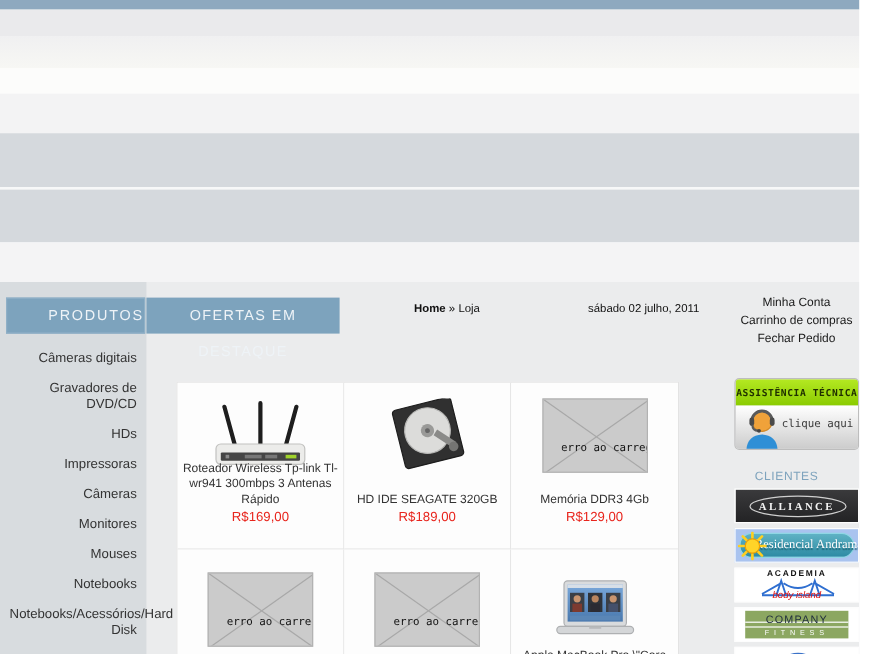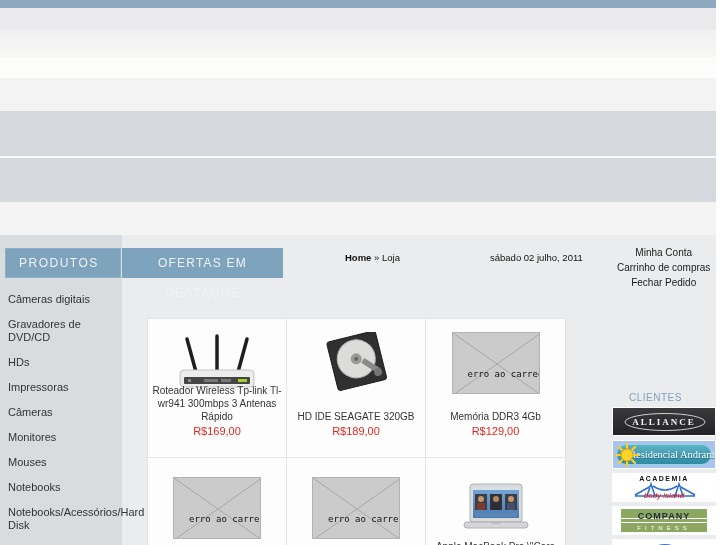--- a/index.html
+++ b/index.html
@@ -16,21 +16,21 @@
   .gband1  { position:absolute; left:0; top:111px; width:716px; height:45px; background:#d5d9dd; }
   .gbandgap{ position:absolute; left:0; top:156px; width:716px; height:2px;  background:#f7f8f8; }
   .gband2  { position:absolute; left:0; top:158px; width:716px; height:44px; background:#d5d9dd; }
   .preband { position:absolute; left:0; top:202px; width:716px; height:33px; background:#f4f4f5; }
 
   
   .content { position:absolute; left:0; top:235px; width:716px; height:310px;
              background:#ebeced; overflow:hidden; }
 
   
-  .sidebar { position:absolute; left:0; top:0; width:122px; height:310px; background:#d8dcdf; }
+  .sidebar { position:absolute; left:0; top:0; width:122px; height:310px; background:#d8dcdf;text-align:right; }
   .side-title { position:absolute; left:5px; top:13px; width:116px; height:30px;
                 background:#7da3bd; border:1px solid #8fb0c7; color:#eef3f7;
                 font-size:12px; letter-spacing:1.5px; line-height:28px; padding-left:13px; }
   .cats { list-style:none; position:absolute; left:0; top:52px; width:122px; }
   .cats li { padding:6px 8px; font-size:11px; line-height:13px; color:#333; cursor:pointer; }
 
   
   .main { position:absolute; left:122px; top:0; width:490px; height:310px; }
   .section-title { position:absolute; left:0; top:13px; width:161px; height:30px;
                    background:#7da3bd; color:#eef3f7; font-size:12px; letter-spacing:1.2px;
@@ -97,21 +97,21 @@
                          font-size:7px; font-weight:bold; letter-spacing:1.5px; color:#111; }
   .logo-acad svg { position:absolute; left:20px; top:7px; }
   .logo-acad .acad-bot { position:absolute; left:0; right:0; bottom:1px; text-align:center;
                          font-size:8px; font-style:italic; color:#e01010; }
 
   .logo-company .cbox { position:absolute; left:8px; right:8px; top:2px; bottom:2px;
         background-color:#8ca761;
         background-image:linear-gradient(#fff,#fff),linear-gradient(#fff,#fff);
         background-size:100% 1px; background-position:0 9px,0 13px; background-repeat:no-repeat; }
   .logo-company .ctxt { position:absolute; left:0; right:0; top:4px; text-align:center;
-        font-size:9px; font-weight:bold; letter-spacing:1px; color:#1f2d3d; }
+        font-size:9px; font-weight:normal; letter-spacing:1px; color:#1f2d3d; }
   .logo-company .csub { position:absolute; left:0; right:0; bottom:3px; text-align:center;
         font-size:6px; letter-spacing:4px; color:#ffffff; }
 
   .logo-partial svg { position:absolute; left:0; top:0; }
 </style>
 </head>
 <body>
 
 <div id="page">
 
@@ -260,20 +260,37 @@
       </div>
     </section>
 
     <aside class="rightcol">
       <div class="acct">
         <div>Minha Conta</div>
         <div>Carrinho de compras</div>
         <div>Fechar Pedido</div>
       </div>
 
+      <div class="assist">
+        <div class="assist-top">
+          <span>ASSISTÊNCIA TÉCNICA</span>
+        </div>
+        <div class="assist-bot">
+          <svg width="28" height="38" viewBox="0 0 28 38">
+            <path d="M1 38 Q1 25 14 24 Q27 25 27 38 Z" fill="#2f8fd6"></path>
+            <circle cx="14" cy="13" r="8.5" fill="#f0a23a" stroke="#d18a28"></circle>
+            <path d="M5.5 13 A8.5 8.5 0 0 1 22.5 13" fill="none" stroke="#5a5a5a" stroke-width="2.5"></path>
+            <rect x="3.5" y="10" width="4" height="7" rx="2" fill="#4a4a4a"></rect>
+            <rect x="20.5" y="10" width="4" height="7" rx="2" fill="#4a4a4a"></rect>
+            <path d="M6 16 Q6 21 11 21" fill="none" stroke="#5a5a5a" stroke-width="1.8"></path>
+            <circle cx="11.5" cy="21" r="1.6" fill="#444"></circle>
+          </svg>
+          <span class="clique">clique aqui</span>
+        </div>
+      </div>
 
       <div class="clients-title">CLIENTES</div>
 
       <div class="logos">
 
         <div class="logo logo-alliance">
           <svg width="104" height="29" viewBox="0 0 104 29">
             <ellipse cx="52" cy="14" rx="40" ry="8.5" fill="none" stroke="#cfcfcf" stroke-width="1"></ellipse>
           </svg>
           <span class="ltxt">ALLIANCE</span>

